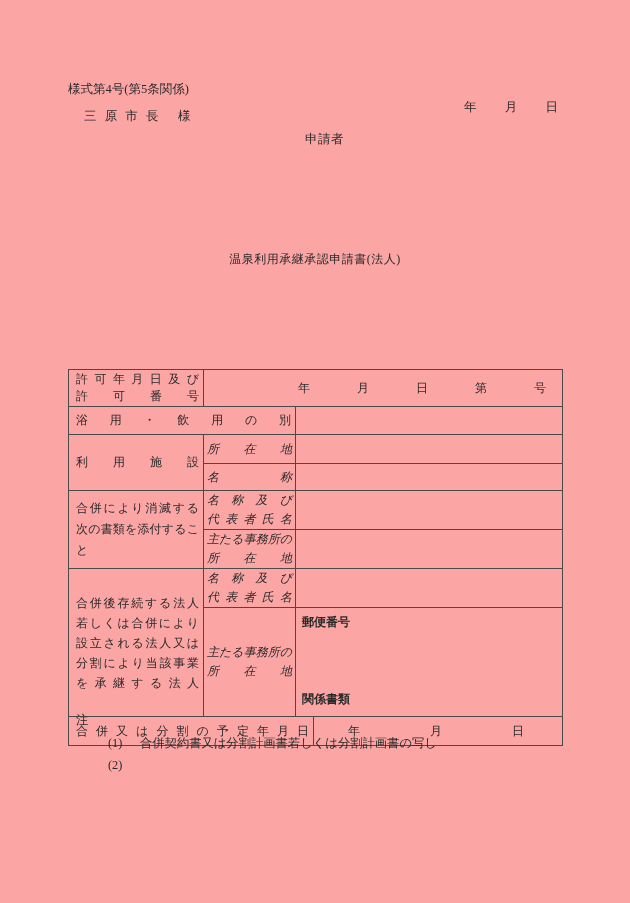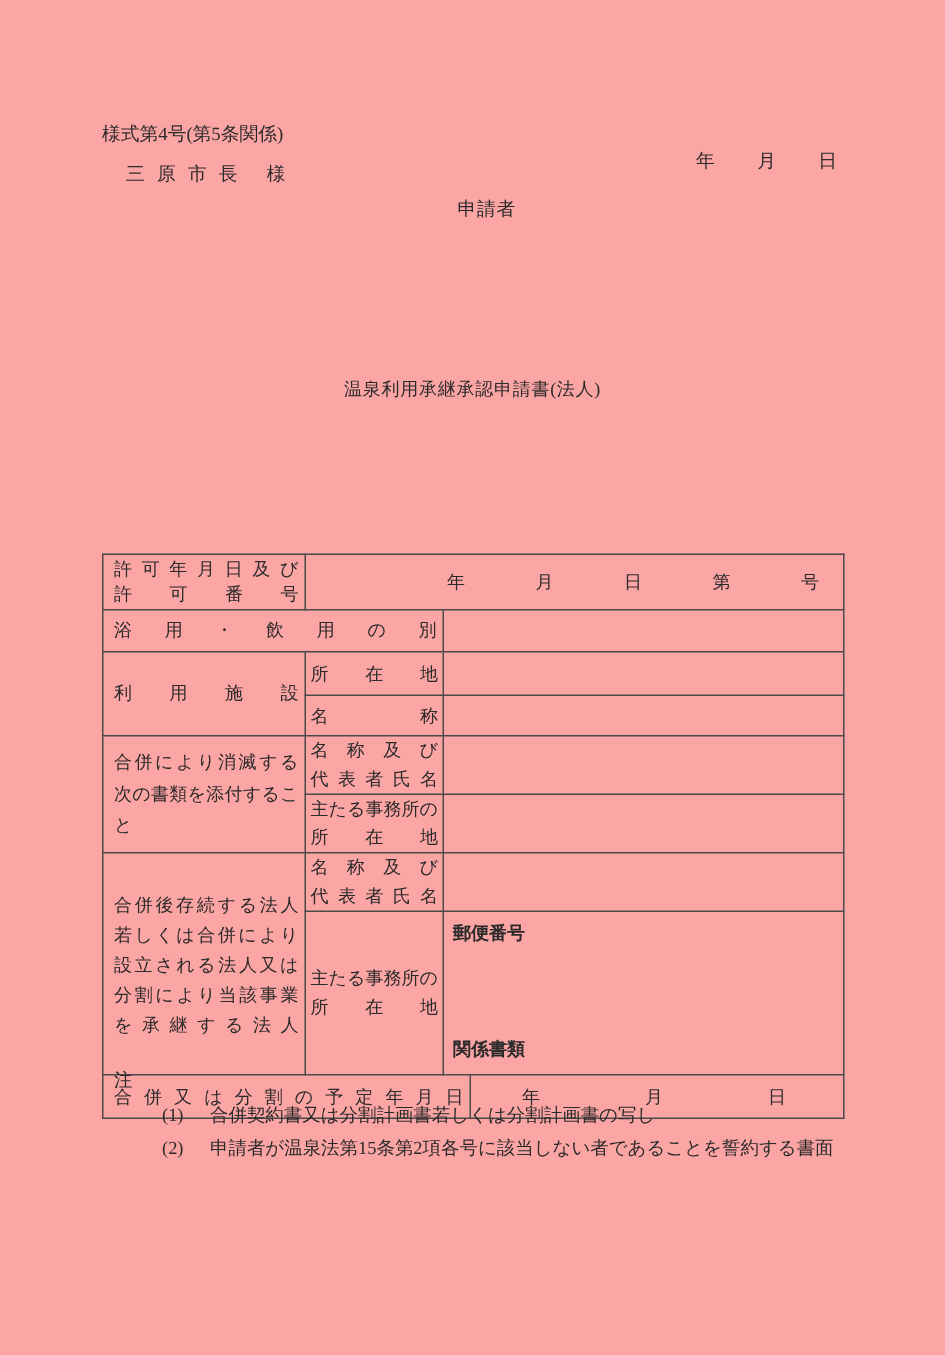--- a/index.html
+++ b/index.html
@@ -31,21 +31,21 @@
   .applicant .fld { width:80px; line-height:16.5px; }
   .applicant .gap { margin-top:18px; }
 
   .doc-title { position:absolute; left:0; top:251px; width:100%; text-align:center; letter-spacing:0.5px; font-size:12px; }
 
   .body-par { position:absolute; left:68px; top:288px; width:520px; font-size:12.2px; line-height:18.5px; text-indent:1em; }
 
   .form-table { position:absolute; left:68px; top:333px; border-collapse:collapse; table-layout:fixed; width:494px; font-size:12px;margin-top:36px; }
   .form-table td { border:1px solid #4a4a4a; padding:0 6px; vertical-align:middle; line-height:19px; }
   .cellA { padding:0 4px 0 7px !important; line-height:17.5px !important; }
-  .cellB { padding:0 3px !important; }
+  .cellB { padding:0 3px !important;font-style:italic; }
   .bigcell { line-height:20px !important; }
   .twol { line-height:21px !important; }
   .daterow { display:flex; justify-content:space-between; padding:0 10px 0 88px; }
   .daterow9 { display:flex; justify-content:space-between; padding:0 32px 0 28px; }
   .pp-cell { height:108px; display:flex; flex-direction:column; justify-content:space-between; padding:5px 0 7px 0;font-weight:bold; }
 
   .notes { position:absolute; left:68px; top:712px; width:530px; font-size:12.3px; line-height:16px; }
   .note-head { padding-left:8px; display:flex; }
   .note-head .marker { margin-right:11px; }
   .note-item { display:flex; margin-top:6.5px; padding-left:40px; }
@@ -157,17 +157,16 @@
   <div class="notes">
     <div class="note-head">
       <span class="marker">注</span>
     </div>
     <div class="note-item">
       <span class="num">(1)</span>
       <span>合併契約書又は分割計画書若しくは分割計画書の写し</span>
     </div>
     <div class="note-item">
       <span class="num">(2)</span>
-      <span>申請者が温泉法第15条第2項各号に該当しない者であることを誓約する書面</span>
     </div>
   </div>
 
 </div>
 
 </body></html>

